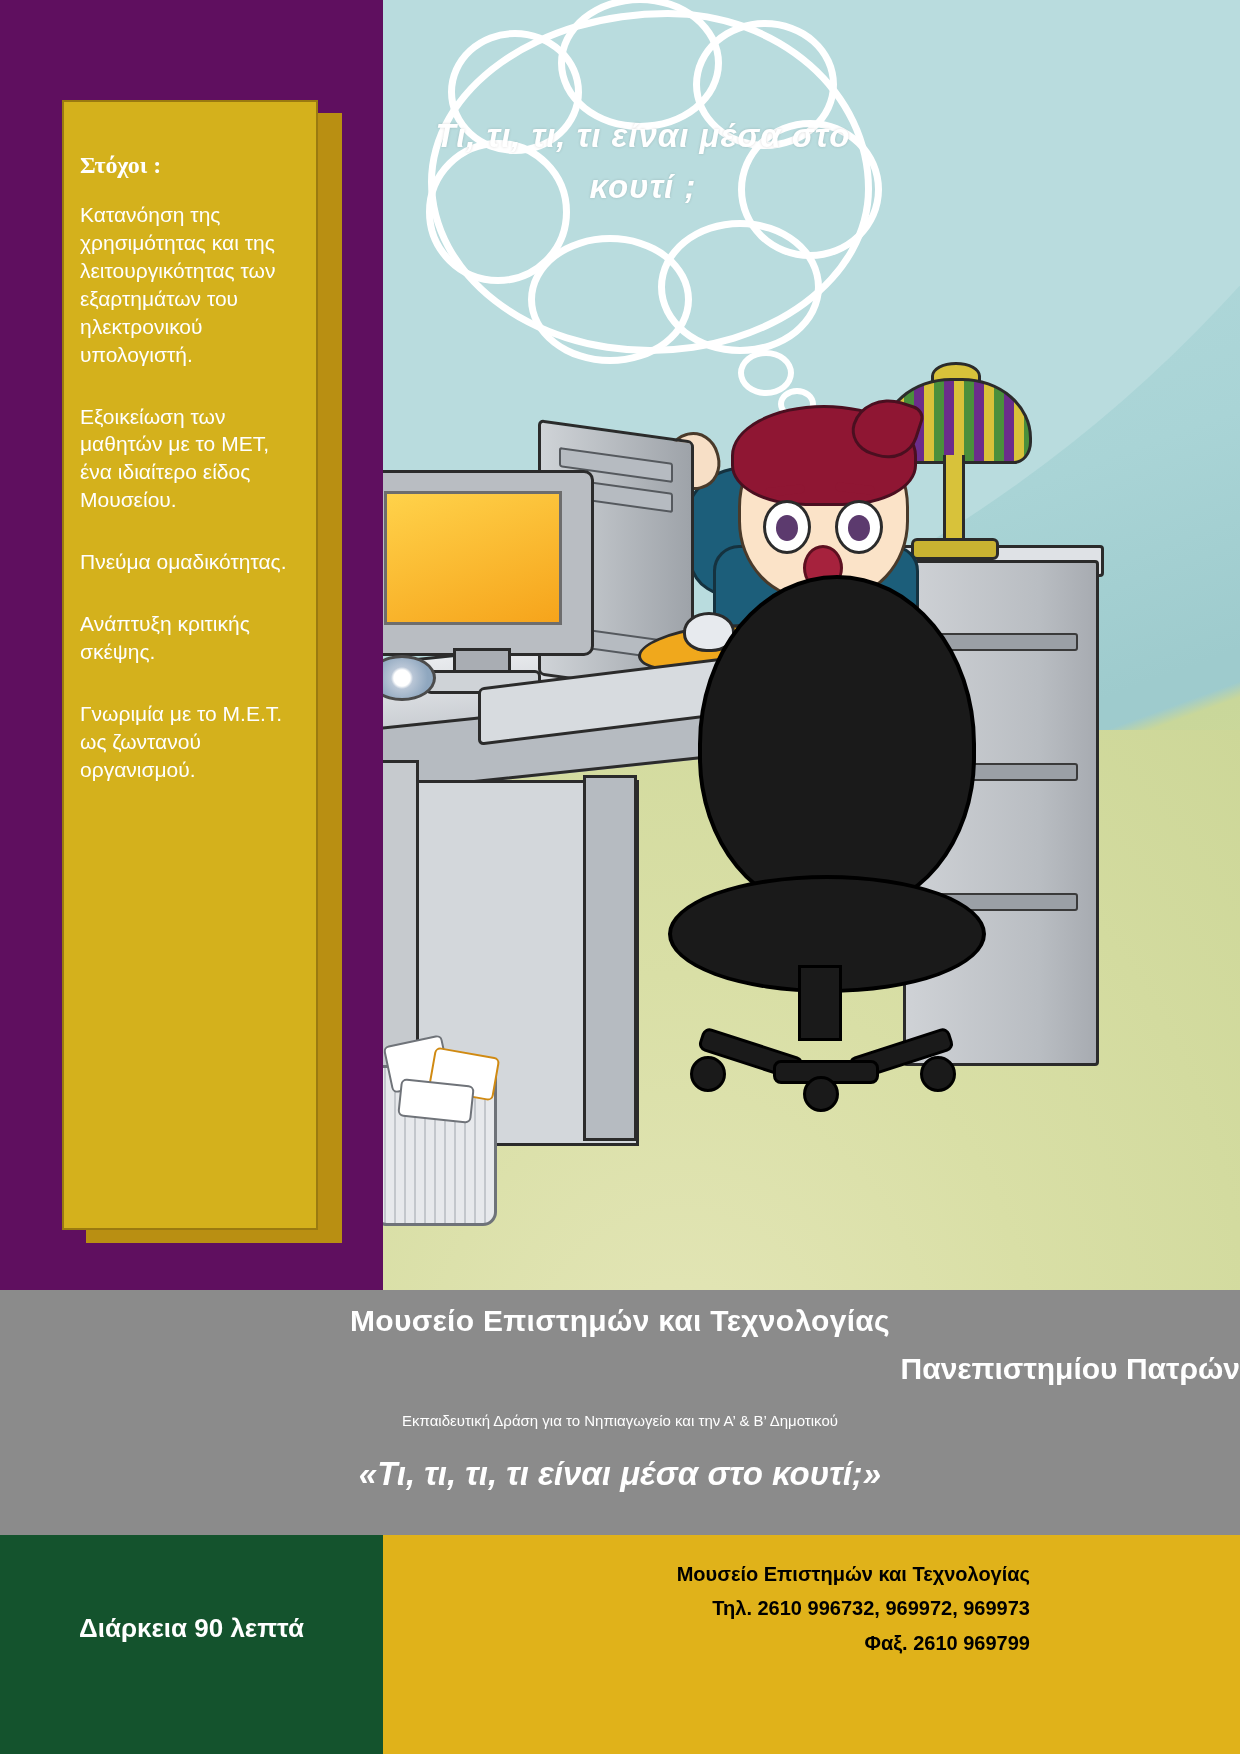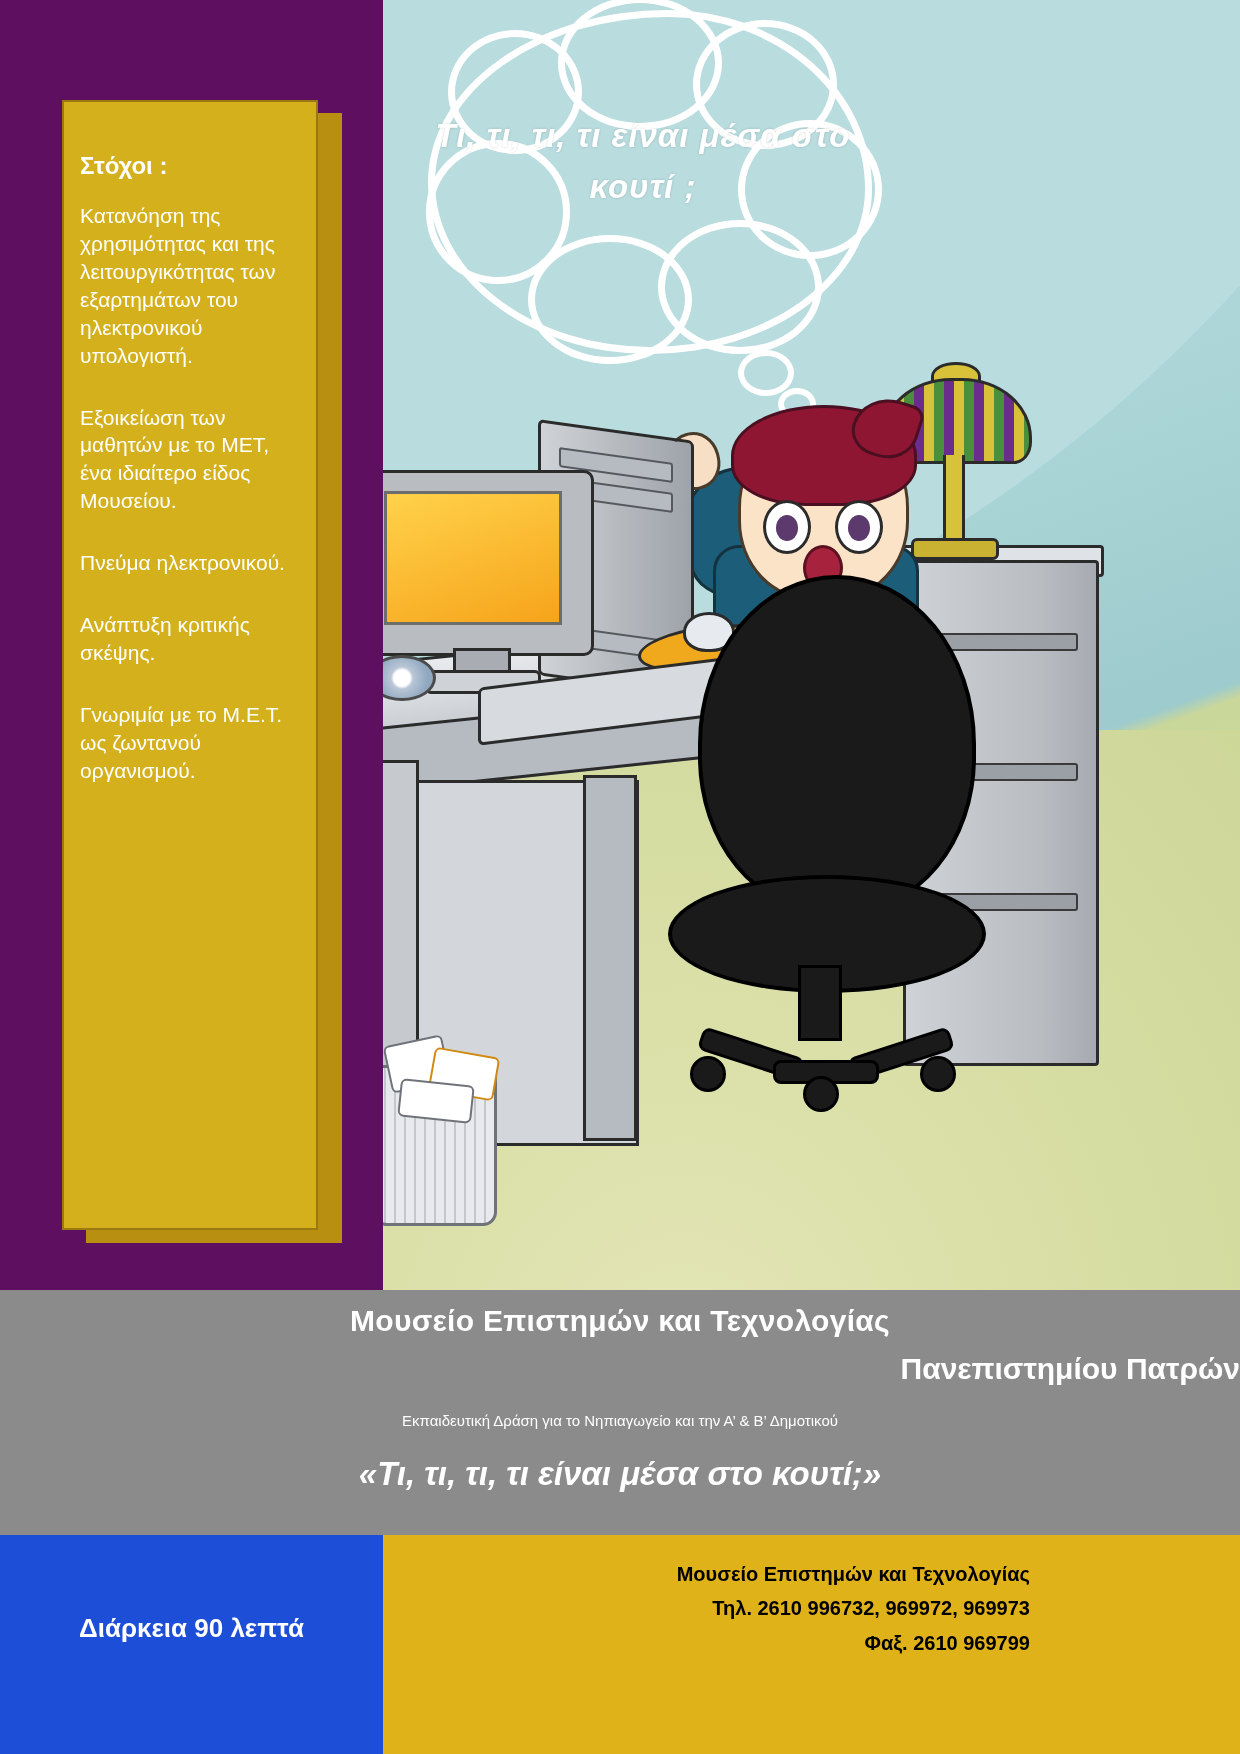--- a/index.html
+++ b/index.html
@@ -262,21 +262,21 @@
   .banner .line1{padding-top:14px;font-size:30px;font-weight:bold;letter-spacing:.3px;}
   .banner .line2{padding-top:14px;font-size:30px;font-weight:bold;text-align:right;}
   .banner .line3{padding-top:26px;font-size:15px;}
   .banner .line4{padding-top:26px;font-size:33px;font-weight:bold;font-style:italic;}
 
   
   .footer{
     position:absolute;left:0;top:1535px;width:1240px;height:219px;
   }
   .footer-left{
-    position:absolute;left:0;top:0;width:383px;height:219px;background:#1d4ed8;
+    position:absolute;left:0;top:0;width:383px;height:219px;background:#14532d;
     color:#ffffff;
   }
   .footer-left .dur{
     position:absolute;left:0;top:78px;width:383px;text-align:center;
     font-size:26px;font-weight:bold;
   }
   .footer-right{
     position:absolute;left:383px;top:0;width:857px;height:219px;background:#e0b21a;
   }
   .contact{
@@ -292,21 +292,21 @@
   }
   .goals{
     position:absolute;left:62px;top:100px;width:256px;height:1130px;
     background:#d4b11c;
     border:2px solid #9a7a10;
     color:#ffffff;
     box-sizing:border-box;
     padding:50px 18px 18px 16px;
   }
   .goals h3{
-    margin:0 0 22px 0;font-size:24px;font-weight:bold;
+    margin:0 0 22px 0;font-size:24px;font-weight:bold;font-family:Liberation Serif, serif;
   }
   .goals p{
     margin:0 0 34px 0;font-size:21px;line-height:1.33;
   }
 </style>
 </head>
 <body>
 
 <div class="poster">
 
@@ -397,21 +397,21 @@
       <div class="paper" style="left:4px;top:1040px;width:56px;height:44px;transform:rotate(-12deg);"></div>
       <div class="paper" style="left:48px;top:1052px;width:62px;height:40px;transform:rotate(10deg);border-color:#d08a12;"></div>
       <div class="paper" style="left:16px;top:1082px;width:70px;height:34px;transform:rotate(6deg);"></div>
     </div>
 
     <div class="goals-shadow"></div>
     <div class="goals">
       <h3>Στόχοι :</h3>
       <p>Κατανόηση  της χρησιμότητας και της λειτουργικότητας των εξαρτημάτων του ηλεκτρονικού υπολογιστή.</p>
       <p>Εξοικείωση των μαθητών με το ΜΕΤ, ένα ιδιαίτερο είδος Μουσείου.</p>
-      <p>Πνεύμα ηλεκτρονικού.</p>
+      <p>Πνεύμα ομαδικότητας.</p>
       <p>Ανάπτυξη κριτικής σκέψης.</p>
       <p>Γνωριμία με το Μ.Ε.Τ. ως ζωντανού οργανισμού.</p>
     </div>
   </div>
 
   <div class="banner">
     <div class="line1">Μουσείο Επιστημών και Τεχνολογίας</div>
     <div class="line2">Πανεπιστημίου Πατρών</div>
     <div class="line3">Εκπαιδευτική Δράση για το Νηπιαγωγείο και την Α’ &amp; Β’ Δημοτικού</div>
     <div class="line4">«Τι, τι, τι, τι είναι μέσα στο κουτί;»</div>

